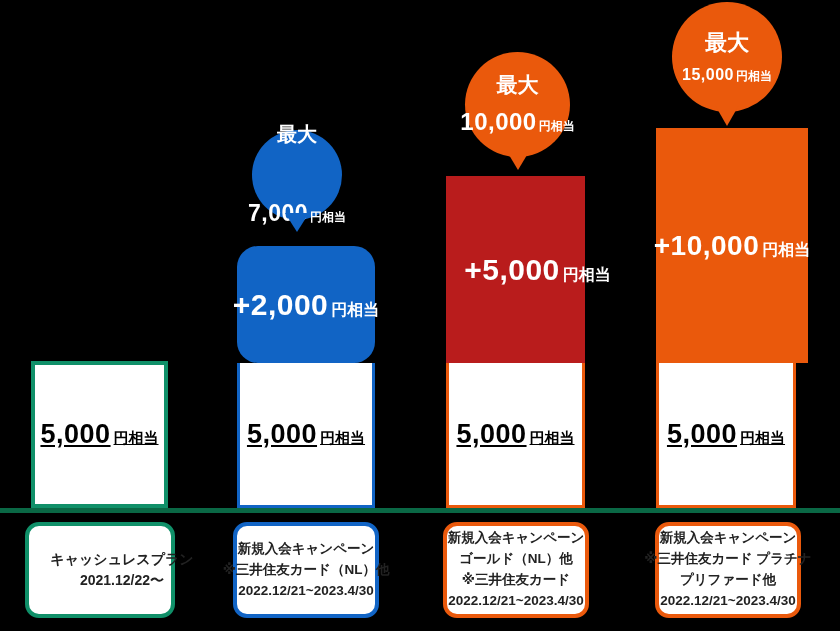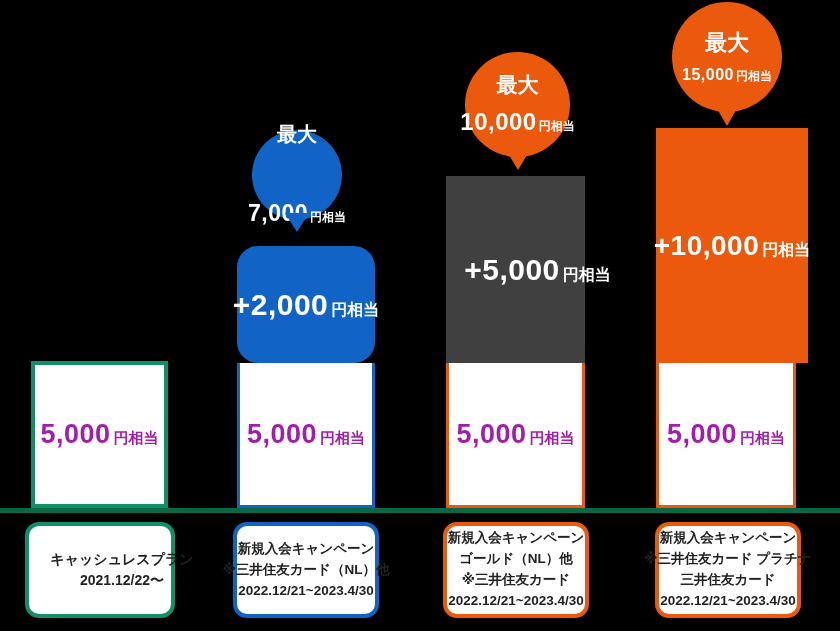--- a/index.html
+++ b/index.html
@@ -6,32 +6,32 @@
   .canvas{
     position:relative; width:840px; height:631px; background:#000000;
     font-family:"Liberation Sans","DejaVu Sans",sans-serif; color:#222222; overflow:hidden;
   }
   
   .seg{position:absolute; box-sizing:border-box; display:flex; align-items:center; justify-content:center;}
   .numline{display:flex; align-items:baseline; white-space:nowrap;}
   .num{font-weight:bold;}
   .unit{font-weight:bold; margin-left:3px;}
 
-  .base-seg{background:#ffffff; color:#a21caf;}
+  .base-seg{background:#ffffff; color:#000000;text-decoration:underline;}
   .base-seg .num{font-size:27px; letter-spacing:0.5px;}
   .base-seg .unit{font-size:15px;}
 
   .bonus-seg{color:#ffffff;}
   .bonus-seg .num{font-size:30px; letter-spacing:0.5px;}
   .bonus-seg .unit{font-size:16px;}
 
   .bar1{left:31px; top:361px; width:137px; height:147px; border:4px solid #109069;}
   .s2-bonus{left:237px; top:246px; width:138px; height:117px; background:#1164C5;border-radius:21px;}
   .s2-base {left:237px; top:363px; width:138px; height:145px; border:3px solid #1164C5; border-top:none;}
-  .s3-bonus{left:446px; top:176px; width:139px; height:187px; background:#404040;padding-left:44px;}
+  .s3-bonus{left:446px; top:176px; width:139px; height:187px; background:#b91c1c;padding-left:44px;}
   .s3-base {left:446px; top:363px; width:139px; height:145px; border:3px solid #EA590C; border-top:none;}
   .s4-bonus{left:656px; top:128px; width:152px; height:235px; background:#EA590C;}
   .s4-bonus .num{font-size:28px;}
   .s4-base {left:656px; top:363px; width:140px; height:145px; border:3px solid #EA590C; border-top:none;}
 
   
   .baseline{position:absolute; left:0; top:508px; width:840px; height:5px; background:#0A6845;}
 
   
   .balloon{position:absolute; border-radius:50%; color:#ffffff; display:flex; flex-direction:column;
@@ -152,17 +152,17 @@
   </div>
   <div class="tag t3">
     <div>新規入会キャンペーン</div>
     <div>ゴールド（NL）他</div>
     <div>※三井住友カード</div>
     <div>2022.12/21~2023.4/30</div>
   </div>
   <div class="tag t4">
     <div>新規入会キャンペーン</div>
     <div>※三井住友カード プラチナ</div>
-    <div>三井住友カード</div>
+    <div>プリファード他</div>
     <div>2022.12/21~2023.4/30</div>
   </div>
 
 </div>
 
 </body></html>

